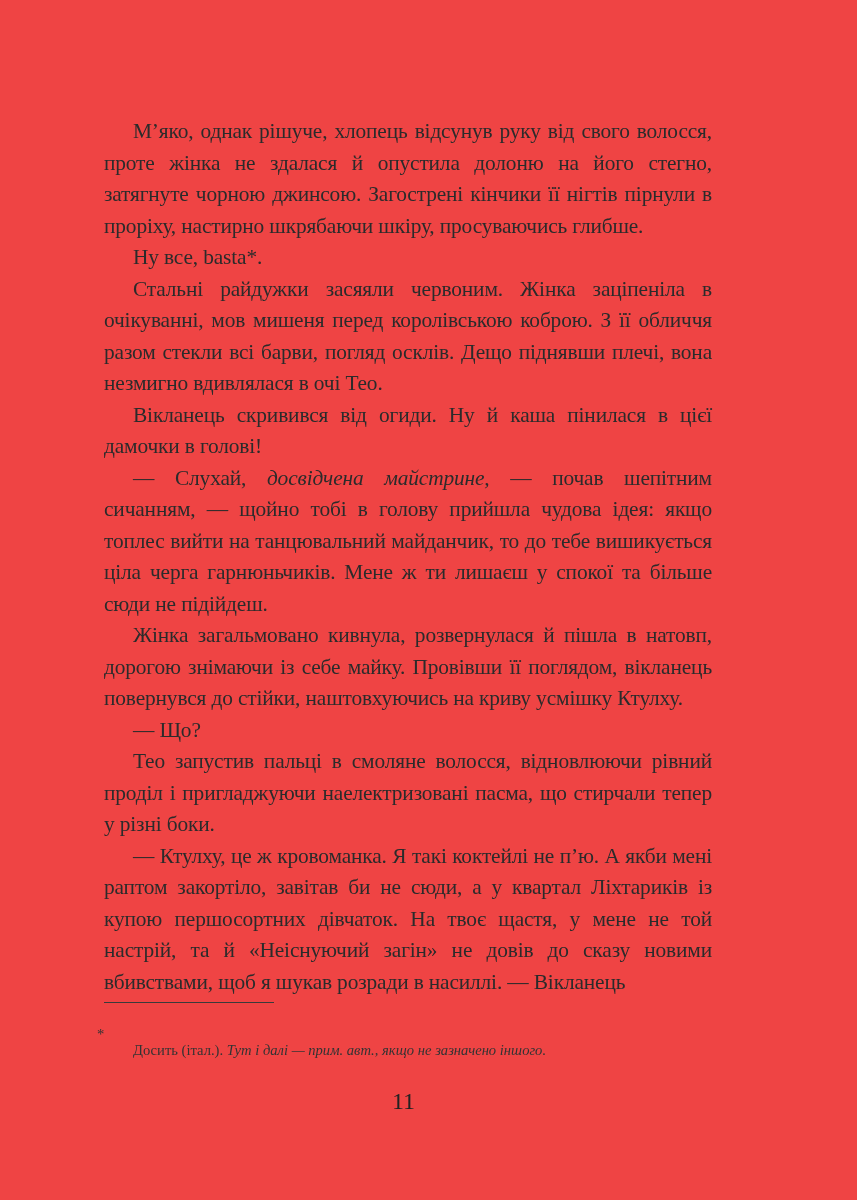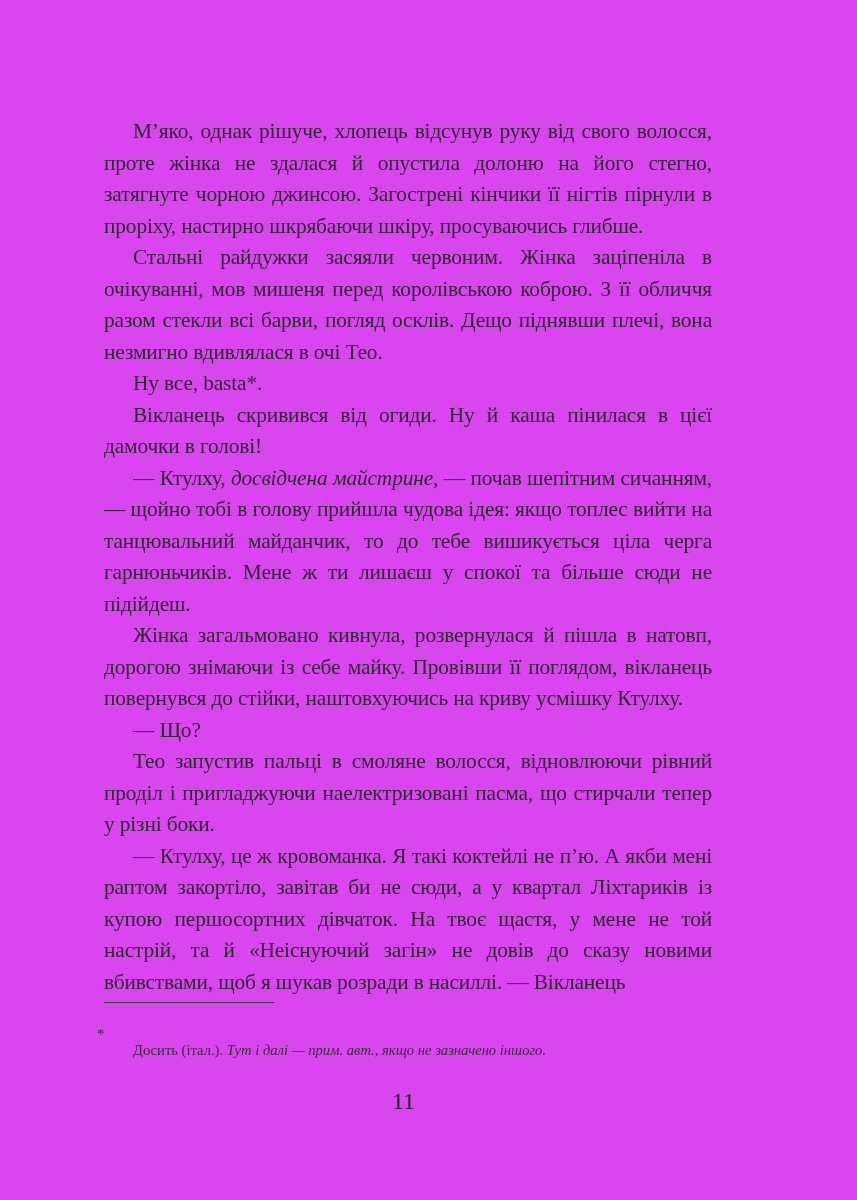--- a/index.html
+++ b/index.html
@@ -1,19 +1,19 @@
 <!DOCTYPE html>
 <html><head>
 <meta charset="utf-8">
 <style>
   html, body { margin:0; padding:0; background:#ffffff; }
   body { width:857px; height:1200px; position:relative; overflow:hidden; }
   .page {
     position:absolute; left:0; top:0; width:857px; height:1200px;
-    background:#d946ef;
+    background:#ef4444;
   }
   .body-text {
     position:absolute; left:104px; top:116px; width:608px;
     font-family:"Liberation Serif", serif;
     font-size:21.4px; line-height:31.5px; color:#2b2b2b;
     text-align:justify; letter-spacing:-0.15px; word-spacing:0px;
   }
   .body-text p { margin:0; text-indent:29px; }
   .em { font-style:italic;margin-top:19px; }
   .rule {
@@ -31,24 +31,24 @@
     position:absolute; left:0; width:807px; top:1088px; text-align:center;
     font-family:"Liberation Serif", serif; font-size:24px; color:#222;
   }
 </style>
 </head>
 <body>
 
 <div class="page">
   <div class="body-text">
     <p>М’яко, однак рішуче, хлопець відсунув руку від свого волосся, проте жінка не здалася й опустила долоню на його стегно, затягнуте чорною джинсою. Загострені кінчики її нігтів пірнули в проріху, настирно шкрябаючи шкіру, просуваючись глибше.</p>
+    <p>Ну все, basta*.</p>
     <p>Стальні райдужки засяяли червоним. Жінка заціпеніла в очікуванні, мов мишеня перед королівською коброю. З її обличчя разом стекли всі барви, погляд осклів. Дещо піднявши плечі, вона незмигно вдивлялася в очі Тео.</p>
-    <p>Ну все, basta*.</p>
     <p>Вікланець скривився від огиди. Ну й каша пінилася в цієї дамочки в голові!</p>
-    <p><span>— Ктулху, </span><span class="em">досвідчена майстрине,</span><span> — почав шепітним сичанням, — щойно тобі в голову прийшла чудова ідея: якщо топлес вийти на танцювальний майданчик, то до тебе вишикується ціла черга гарнюньчиків. Мене ж ти лишаєш у спокої та більше сюди не підійдеш.</span></p>
+    <p><span>— Слухай, </span><span class="em">досвідчена майстрине,</span><span> — почав шепітним сичанням, — щойно тобі в голову прийшла чудова ідея: якщо топлес вийти на танцювальний майданчик, то до тебе вишикується ціла черга гарнюньчиків. Мене ж ти лишаєш у спокої та більше сюди не підійдеш.</span></p>
     <p>Жінка загальмовано кивнула, розвернулася й пішла в натовп, дорогою знімаючи із себе майку. Провівши її поглядом, вікланець повернувся до стійки, наштовхуючись на криву усмішку Ктулху.</p>
     <p>— Що?</p>
     <p>Тео запустив пальці в смоляне волосся, відновлюючи рівний проділ і пригладжуючи наелектризовані пасма, що стирчали тепер у різні боки.</p>
     <p>— Ктулху, це ж кровоманка. Я такі коктейлі не п’ю. А якби мені раптом закортіло, завітав би не сюди, а у квартал Ліхтариків із купою першосортних дівчаток. На твоє щастя, у мене не той настрій, та й «Неіснуючий загін» не довів до сказу новими вбивствами, щоб я шукав розради в насиллі. — Вікланець</p>
   </div>
 
   <div class="rule"></div>
 
   <div class="footnote">
     <span class="mark">*</span>

